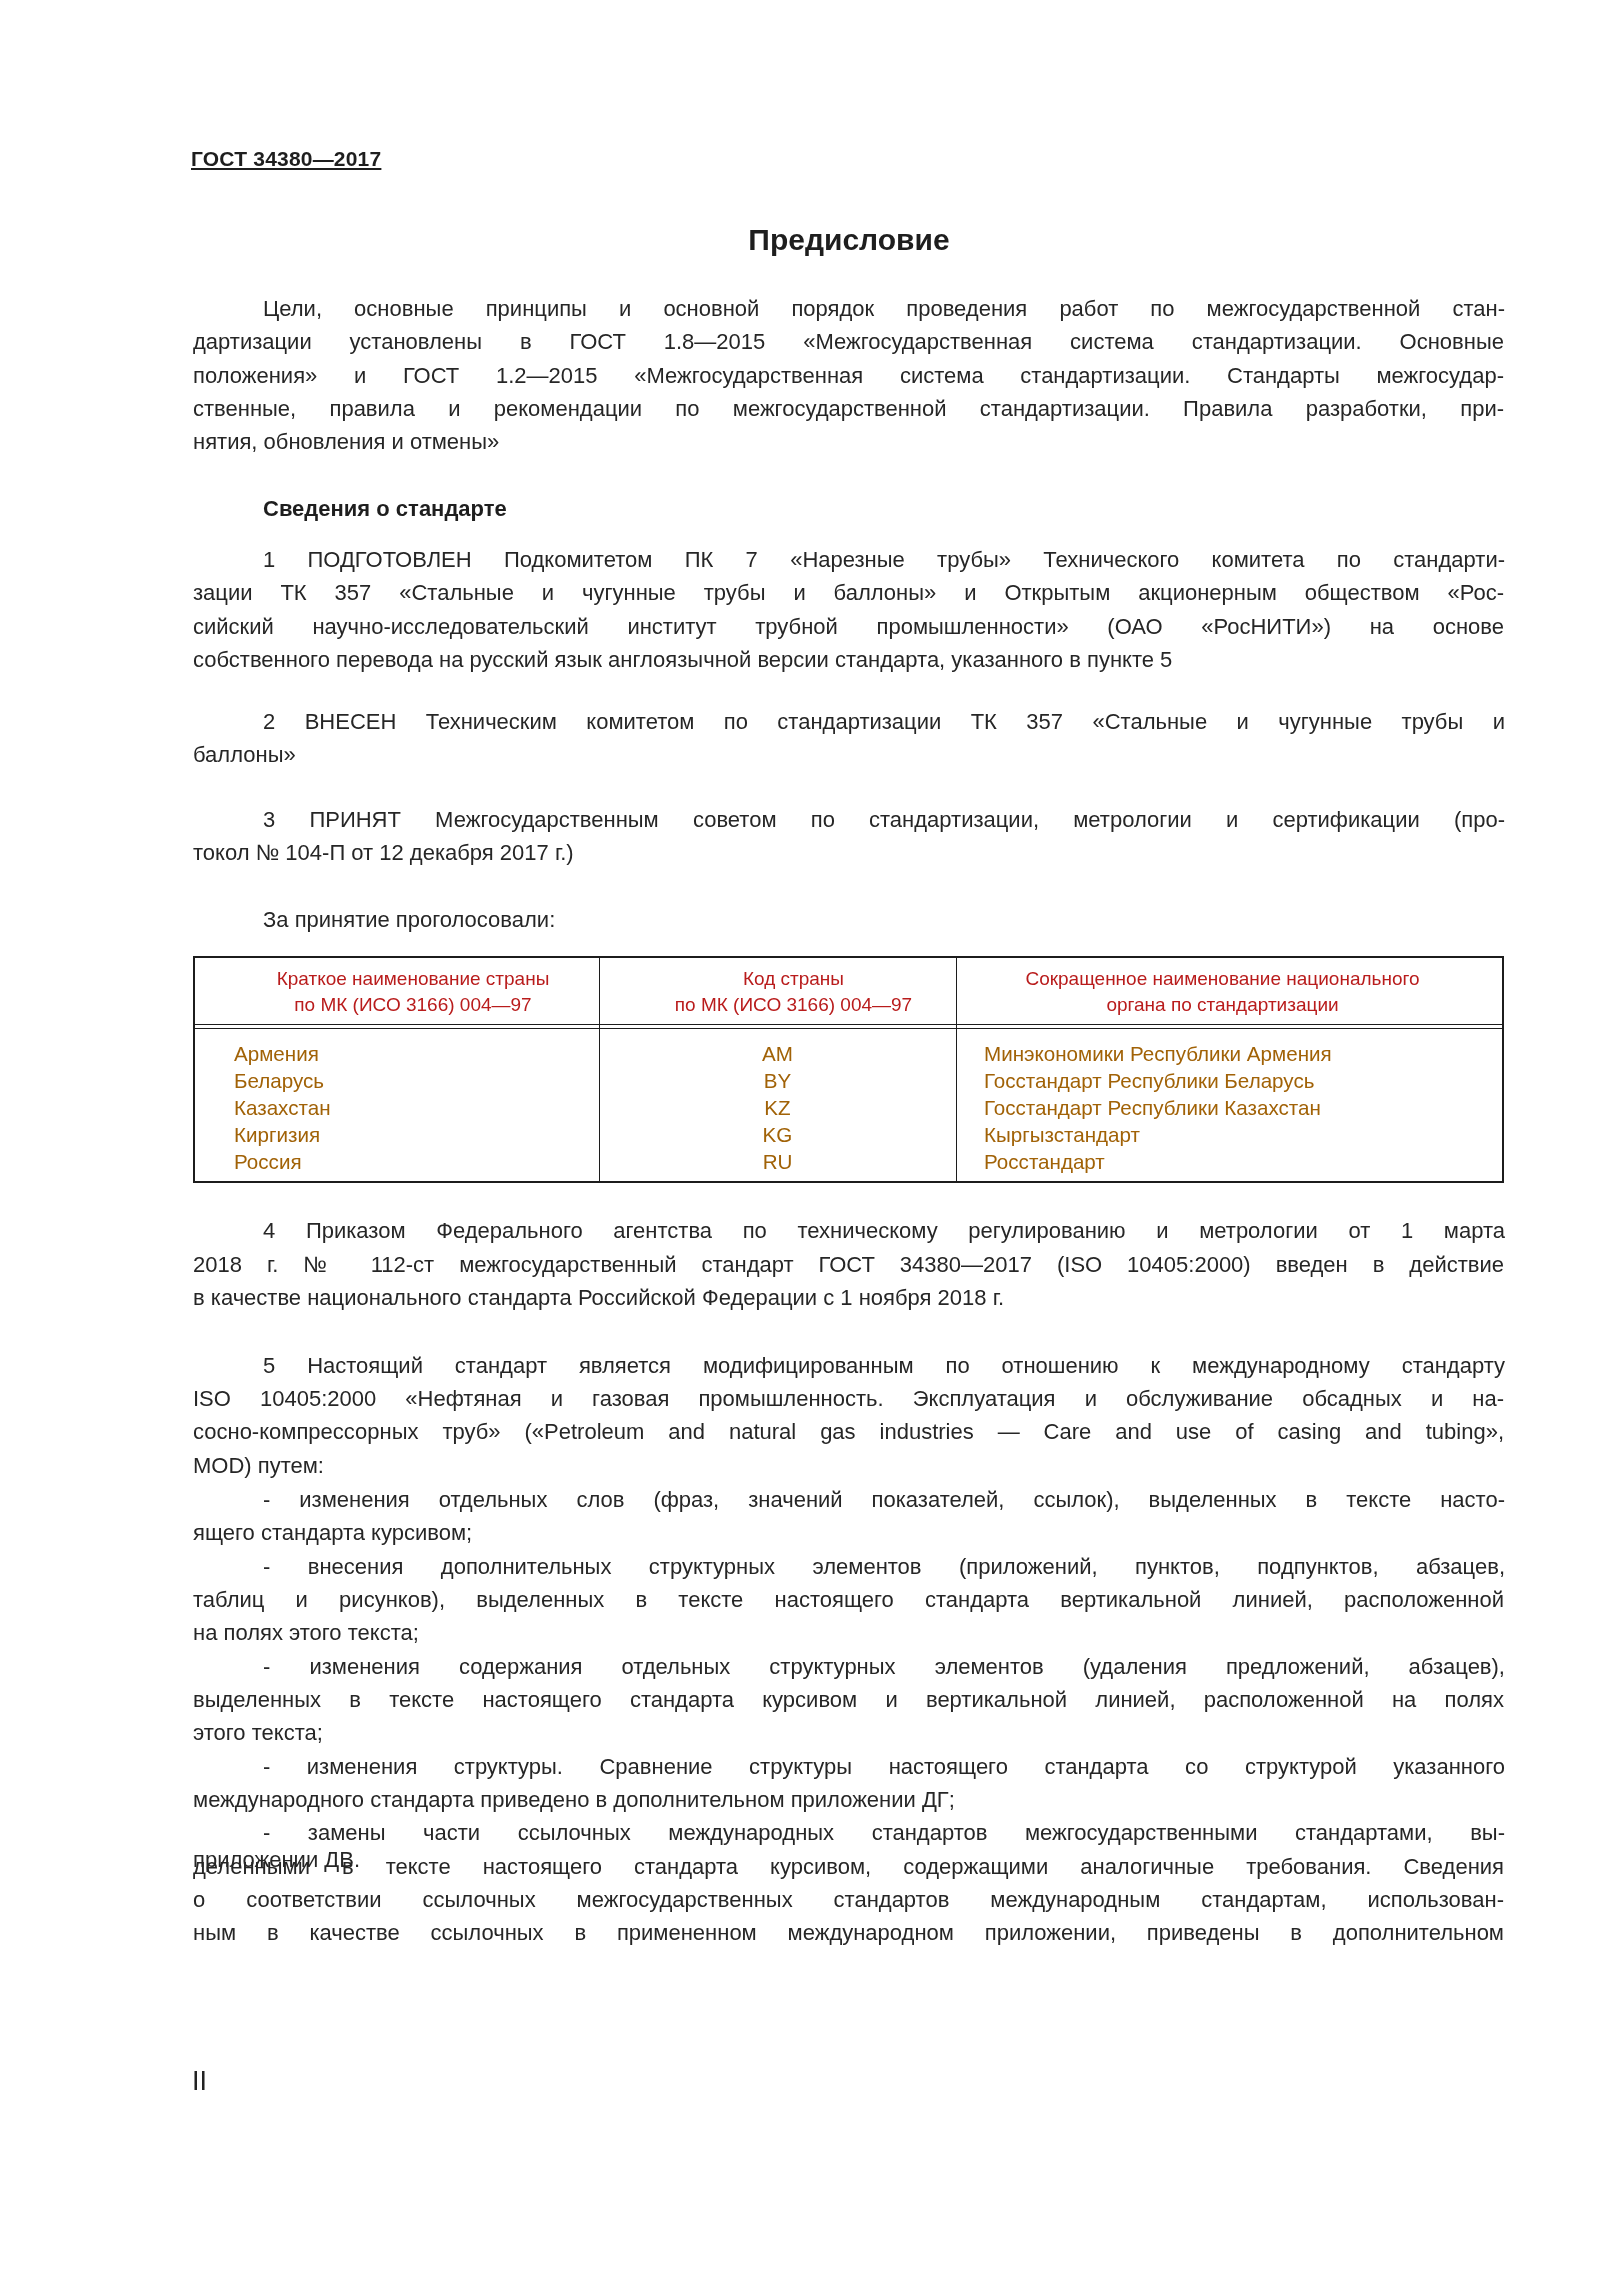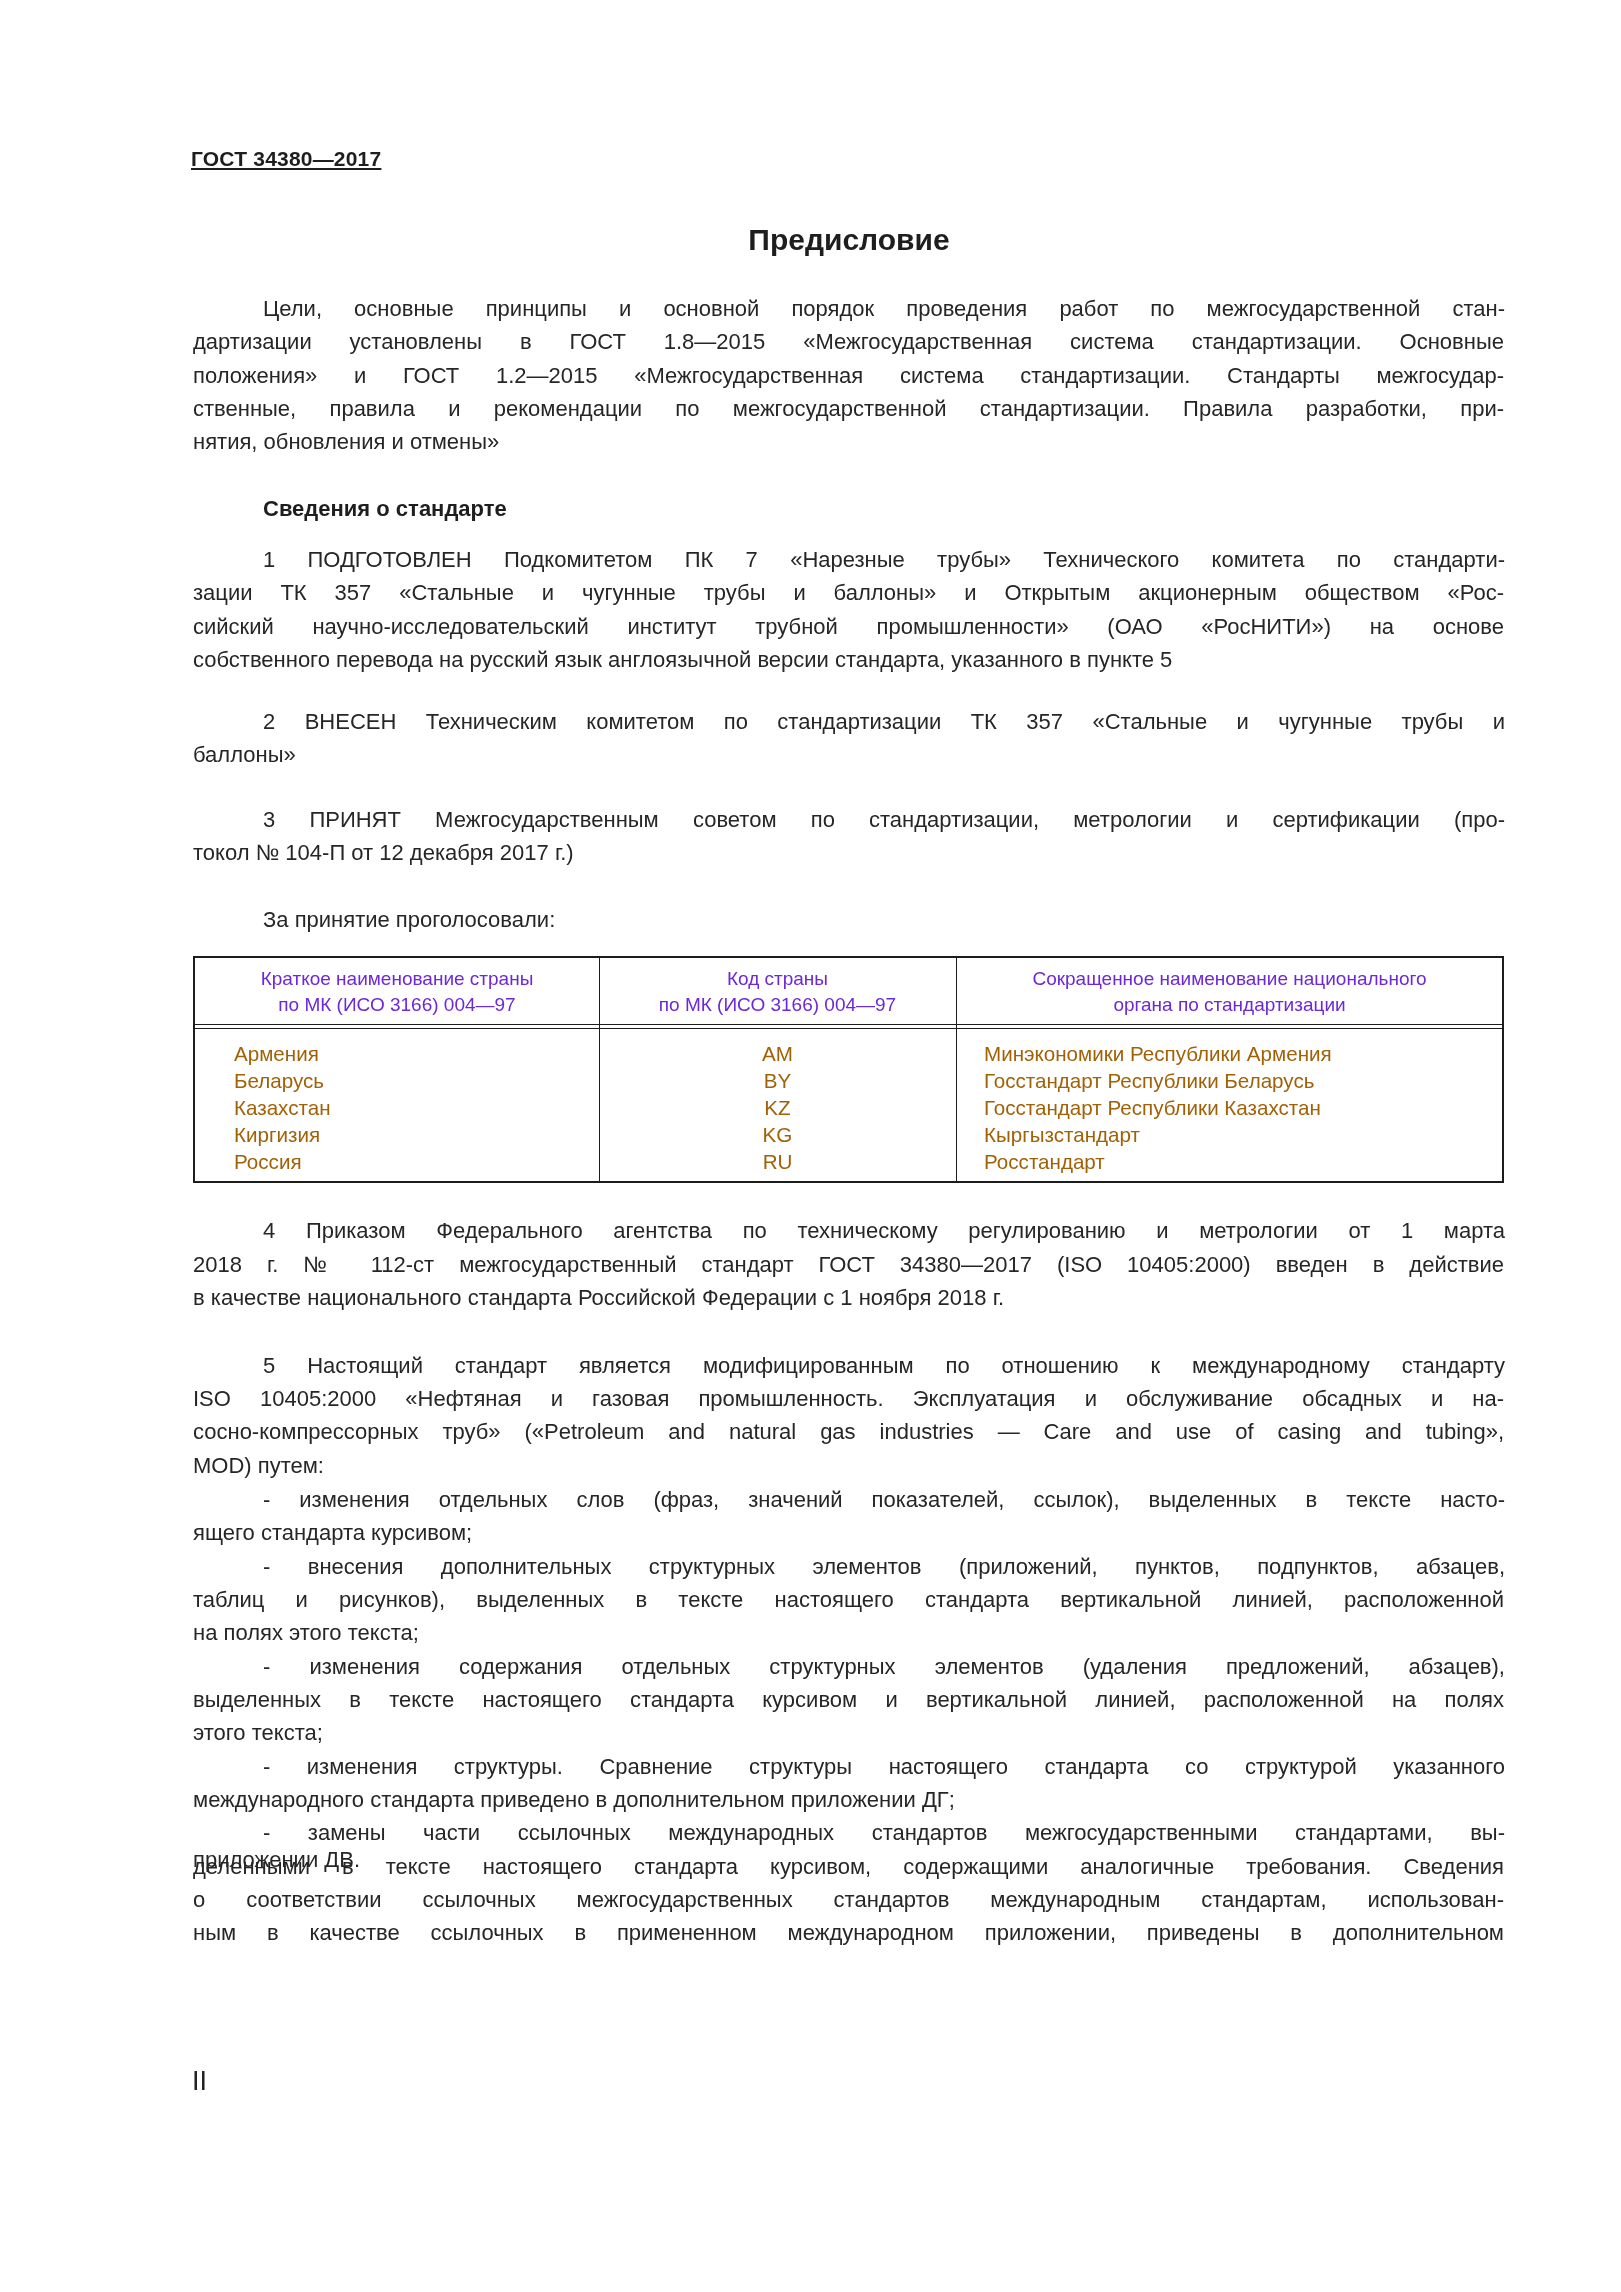--- a/index.html
+++ b/index.html
@@ -13,21 +13,21 @@
   .line.last { text-align-last: left; }
   .line.indent { left: 263px; width: 1242px; }
   .subhead { position: absolute; left: 263px; font-size: 22px; font-weight: bold; line-height: 32px; color: #1e1e1e; }
   .plain { position: absolute; left: 263px; font-size: 22px; line-height: 32px; color: #262626; }
 
   
   .tbl { position: absolute; left: 193px; top: 956px; width: 1311px; height: 227px;
          border: 2.5px solid #1c1c1c; box-sizing: border-box; }
   .tbl-vline { position: absolute; top: 0; bottom: 0; width: 0; border-left: 1.5px solid #1c1c1c; }
   .tbl-hline { position: absolute; left: 0; right: 0; height: 0; border-top: 1.5px solid #1c1c1c; }
-  .th { position: absolute; top: 7.8px; text-align: center; font-size: 19px; line-height: 26.5px; color: #6d28d9; }
+  .th { position: absolute; top: 7.8px; text-align: center; font-size: 19px; line-height: 26.5px; color: #b91c1c; padding-left: 16px; }
   .td-col { position: absolute; top: 82px; font-size: 20.6px; line-height: 27px; color: #a16207; }
   .td-col div { height: 27px; white-space: nowrap; }
   .page-num { left: 192px; top: 2066px; font-size: 27px; color: #222222; }
 </style>
 </head>
 <body>
 
 <div class="abs doc-header">ГОСТ 34380—2017</div>
 <div class="abs doc-title">Предисловие</div>
 
@@ -67,21 +67,21 @@
   <div class="tbl-hline" style="top:70px"></div>
 
   <div class="th" style="left:0; width:404px">
     <div>Краткое наименование страны</div>
     <div>по МК (ИСО 3166) 004—97</div>
   </div>
   <div class="th" style="left:404px; width:357px">
     <div>Код страны</div>
     <div>по МК (ИСО 3166) 004—97</div>
   </div>
-  <div class="th" style="left:761px; width:547px">
+  <div class="th" style="left:738px; width:547px">
     <div>Сокращенное наименование национального</div>
     <div>органа по стандартизации</div>
   </div>
 
   <div class="td-col" style="left:39px">
     <div>Армения</div>
     <div>Беларусь</div>
     <div>Казахстан</div>
     <div>Киргизия</div>
     <div>Россия</div>

